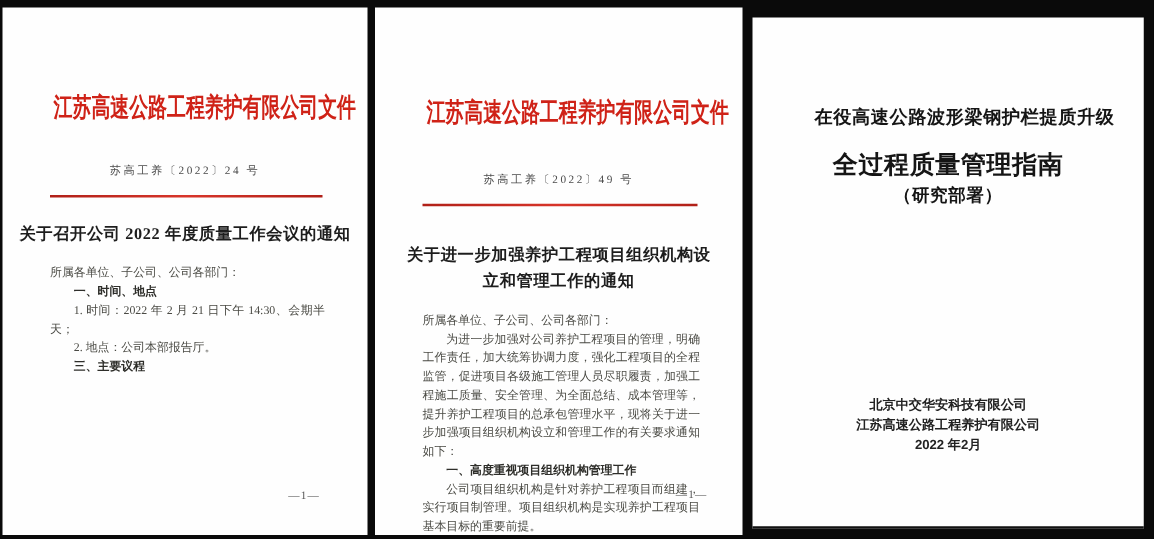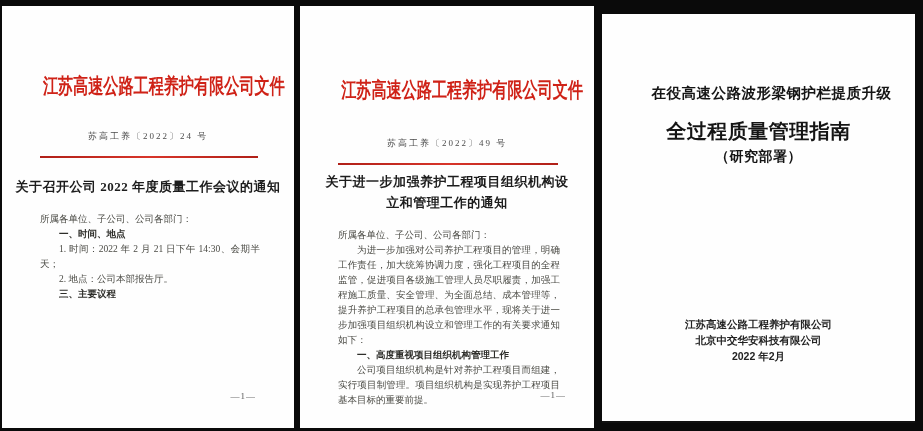--- a/index.html
+++ b/index.html
@@ -57,21 +57,21 @@
 
   .doc-title {
     text-align: center;
     font-weight: bold;
     color: #1d1d1d;
     font-size: 13px;
     letter-spacing: 0.5px;
     filter: blur(0.25px);
   }
   .page-1 .doc-title { margin-top: 20px; }
-  .page-2 .doc-title { margin-top: 6px; line-height: 21px; padding: 0 20px; }
+  .page-2 .doc-title { margin-top: 28px; line-height: 21px; padding: 0 20px; }
 
   .doc-body {
     margin: 0 34px 0 38px;
     font-size: 9.5px;
     line-height: 15px;
     color: #4a4a44;
     text-align: justify;
     filter: blur(0.35px);
   }
   .page-1 .doc-body { margin-top: 16px; }
@@ -147,19 +147,19 @@
     <div class="page-num">—1—</div>
   </div>
 
   <div class="page page-3">
     <div class="cover-title">
       <div class="t1">在役高速公路波形梁钢护栏提质升级</div>
       <div class="t2">全过程质量管理指南</div>
       <div class="t3">（研究部署）</div>
     </div>
     <div class="cover-footer">
+      <div>北京中交华安科技有限公司</div>
       <div>江苏高速公路工程养护有限公司</div>
-      <div>北京中交华安科技有限公司</div>
       <div>2022 年2月</div>
     </div>
   </div>
 
 </div>
 
 </body></html>

